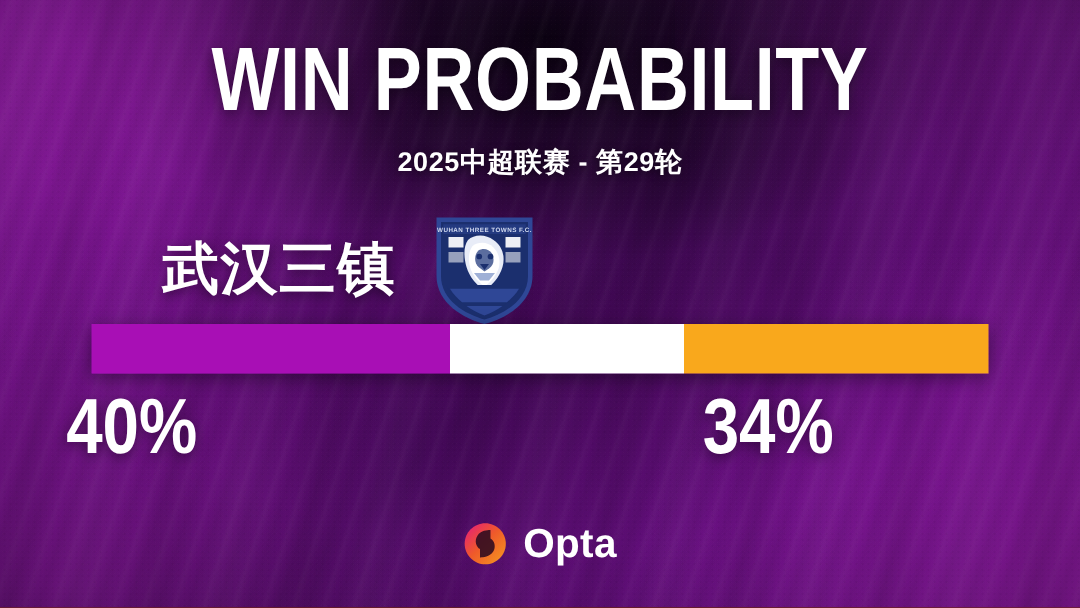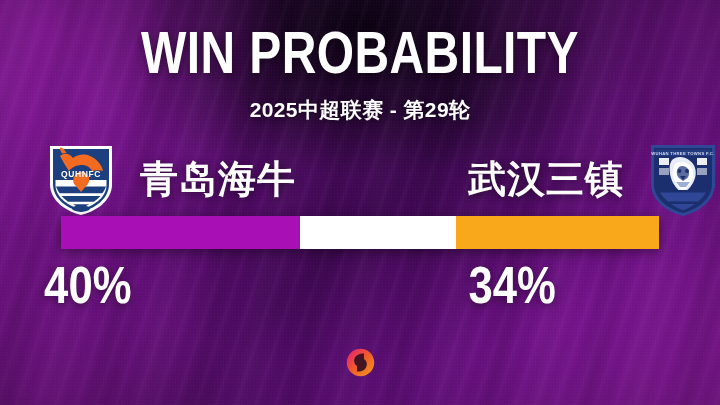--- a/index.html
+++ b/index.html
@@ -96,21 +96,21 @@
     line-height:62px;
     letter-spacing:0.5px;
     transform:scaleX(0.80);
     transform-origin:50% 50%;
     text-shadow:0 2px 10px rgba(0,0,0,0.45);
   }
   .subtitle {
     position:absolute; top:96px; left:0; width:720px;
     text-align:center;
     color:#ffffff;
-    font-size:21px;
+    font-size:18px;
     font-weight:700;
     letter-spacing:0.4px;
     text-shadow:0 1px 6px rgba(0,0,0,0.55);
   }
 
   
   .teams {
     position:absolute; top:138px; left:0; width:720px; height:82px;
     display:flex; align-items:center;
   }
@@ -186,36 +186,20 @@
   <div class="bg-grain"></div>
   <div class="bg-vignette"></div>
 
   <div class="layer">
 
     <div class="title">WIN PROBABILITY</div>
     <div class="subtitle">2025中超联赛 - 第29轮</div>
 
     <div class="teams">
 
-      <div class="team team-left">
-        <svg class="crest" viewBox="0 0 74 78">
-          <path d="M6 6 H68 V44 C68 62 50 72 37 75 C24 72 6 62 6 44 Z" fill="#ffffff"></path>
-          <path d="M9 9 H65 V44 C65 60 49 69 37 72 C25 69 9 60 9 44 Z" fill="#1c3f80"></path>
-          <path d="M11.5 40 H62.5 V45 C62.5 58.5 48 66.5 37 69.3 C26 66.5 11.5 58.5 11.5 45 Z" fill="#ffffff"></path>
-          <path d="M12 46.5 H62 C61.2 49 60 51.2 58.4 53.2 H15.6 C14 51.2 12.8 49 12 46.5 Z" fill="#1c3f80"></path>
-          <path d="M17.5 56 H56.5 C54.6 58.2 52.3 60.1 49.9 61.7 H24.1 C21.7 60.1 19.4 58.2 17.5 56 Z" fill="#1c3f80"></path>
-          <path d="M29 64.3 H45 C42.4 65.9 39.7 67.2 37 68.2 C34.3 67.2 31.6 65.9 29 64.3 Z" fill="#1c3f80"></path>
-          <path d="M16 16 C21 12 26 14 29 18 C33 15 40 13 46 16 C53 19 58 25 59 31 C56 30 52 30 48 31 C46 27 42 25 38 25 C33 25 28 27 25 31 C22 27 19 21 16 16 Z" fill="#f26b21"></path>
-          <path d="M18 13.5 C16 10 15.5 8.5 16.5 7.5 C18 7 20.5 9.5 22.5 13 Z" fill="#f26b21"></path>
-          <path d="M32 34 C35 31 40 31 43 34 C46 37 46 42 43 45 L37 52 L31 45 C28 42 29 37 32 34 Z" fill="#f26b21"></path>
-          <text x="37" y="36.5" font-family="Liberation Sans, sans-serif" font-size="8.5" font-weight="700" fill="#ffffff" text-anchor="middle" letter-spacing="0.6">QUHNFC</text>
-          <ellipse cx="37" cy="68.5" rx="9" ry="3.2" fill="#1c3f80"></ellipse>
-        </svg>
-        <div class="team-name">青岛海牛</div>
-      </div>
 
       <div class="team team-right">
         <div class="team-name">武汉三镇</div>
         <svg class="crest" viewBox="0 0 74 78">
           <path d="M5 5 H69 V44 C69 62 51 72.5 37 76 C23 72.5 5 62 5 44 Z" fill="#2f4796"></path>
           <path d="M8 8 H66 V44 C66 60 50 69.5 37 73 C24 69.5 8 60 8 44 Z" fill="#1b2f6e"></path>
           <path d="M9.5 9.5 H64.5 V16 H9.5 Z" fill="#243a80"></path>
           <text x="37" y="14.8" font-family="Liberation Sans, sans-serif" font-size="4.2" font-weight="700" fill="#cfd8ee" text-anchor="middle" letter-spacing="0.3">WUHAN THREE TOWNS F.C.</text>
           <path d="M13 18 H23 V25 H13 Z" fill="#ffffff" opacity="0.92"></path>
           <path d="M51 18 H61 V25 H51 Z" fill="#ffffff" opacity="0.92"></path>
@@ -252,16 +236,17 @@
         <defs>
           <linearGradient id="optaGrad" x1="0" y1="0" x2="1" y2="1">
             <stop offset="0%" stop-color="#e5197f"></stop>
             <stop offset="48%" stop-color="#ef5a2a"></stop>
             <stop offset="100%" stop-color="#f59b1f"></stop>
           </linearGradient>
         </defs>
         <path d="M15 0.8 C22.8 0.8 29.2 7.2 29.2 15 C29.2 22.8 22.8 29.2 15 29.2 C7.2 29.2 0.8 22.8 0.8 15 C0.8 7.2 7.2 0.8 15 0.8 Z" fill="url(#optaGrad)"></path>
         <path d="M18.6 5.6 C18.6 5.6 12.4 5.2 9.6 9.4 C7.3 12.9 8.7 17.2 11.4 18.6 L11.4 24.4 C11.4 24.4 17.6 24.8 20.4 20.6 C22.7 17.1 21.3 12.8 18.6 11.4 Z" fill="#2b0a20" opacity="0.88"></path>
       </svg>
+      <div class="opta-word">Opta</div>
     </div>
 
   </div>
 </div>
 
 </body></html>

